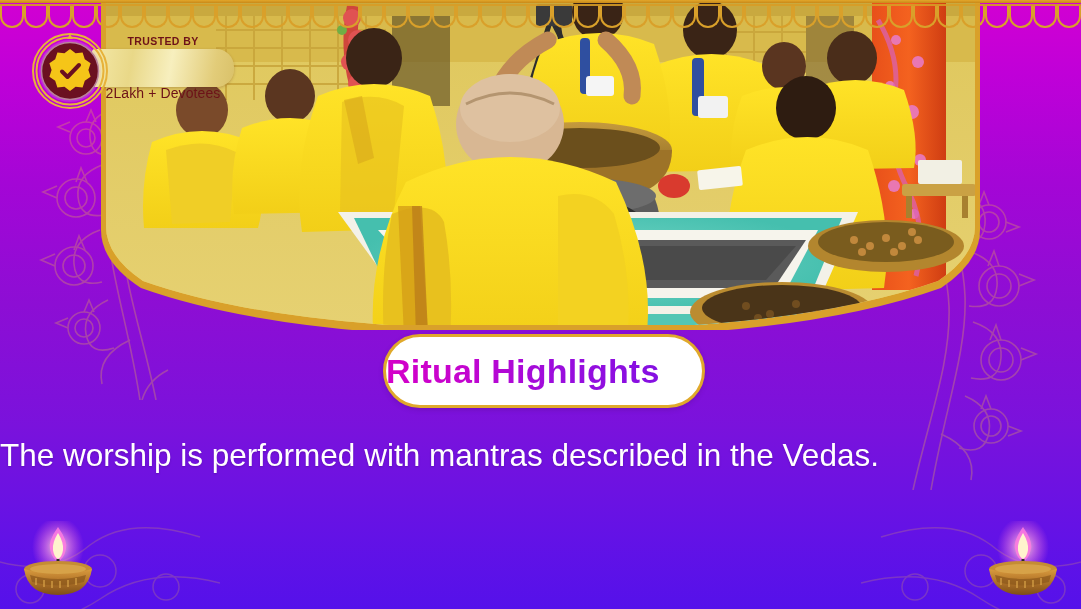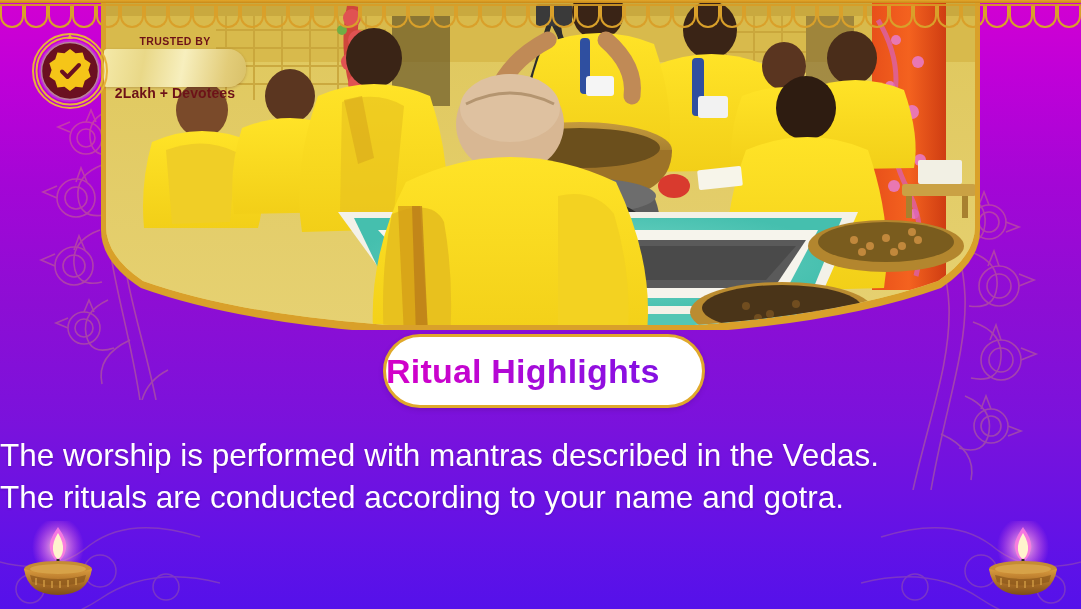--- a/index.html
+++ b/index.html
@@ -43,28 +43,28 @@
   .photo-inner{
     position:absolute;left:5px;top:0px;width:869px;height:325px;
     -webkit-clip-path:path("M0,0 L869,0 L869,226 Q869,256 832,281 Q694,330 435,330 Q176,330 37,281 Q0,256 0,226 Z");
     clip-path:path("M0,0 L869,0 L869,226 Q869,256 832,281 Q694,330 435,330 Q176,330 37,281 Q0,256 0,226 Z");
     overflow:hidden;background:#e8cf63;
   }
   .photo-inner svg{display:block;}
 
   
   .trust-ribbon{
-    position:absolute;left:104px;top:49px;width:142px;height:38px;z-index:46;
+    position:absolute;left:92px;top:49px;width:142px;height:38px;z-index:46;
     background:linear-gradient(100deg,#f4e9a8 0%,#e9d888 28%,#f7efbe 55%,#e2cc79 85%,#d9c169 100%);
     border-radius:3px 18px 18px 3px;
     display:flex;flex-direction:column;align-items:center;justify-content:center;
     box-shadow:0 1px 3px rgba(80,20,10,.25);
   }
   .trust-l1{font-size:10.5px;font-weight:bold;color:#6d1218;letter-spacing:.4px;line-height:12px;}
-  .trust-l2{font-size:14px;font-weight:bold;color:#6d1218;letter-spacing:.1px;line-height:16px;margin-top:38px;}
+  .trust-l2{font-size:14px;font-weight:normal;color:#6d1218;letter-spacing:.1px;line-height:16px;margin-top:38px;}
 
   .seal{position:absolute;left:32px;top:33px;width:76px;height:76px;z-index:50;}
   .seal svg{display:block;}
 
   
   .title-pill{
     position:absolute;left:383px;top:334px;width:316px;height:68px;z-index:60;
     background:#ffffff;border:3.5px solid #e0a92b;border-radius:40px;
     display:flex;align-items:center;justify-content:flex-start;
     box-shadow:0 2px 5px rgba(60,0,80,.18);
@@ -440,21 +440,20 @@
       <path d="M30,38.5 l5.5,5.5 l11.5,-12" fill="none" stroke="#6b1020" stroke-width="4" stroke-linecap="round" stroke-linejoin="round"></path>
     </svg>
   </div>
 
   <div class="title-pill">
     <span class="title-text">Ritual Highlights</span>
   </div>
 
   <div class="body-copy">
     <span class="l">The worship is performed with mantras described in the Vedas.</span>
-    <span class="l">The rituals are conducted according to your name and gotra.</span>
   </div>
 
   <div class="diya diya-left">
     <svg viewBox="0 0 100 80">
       <defs>
         <radialGradient id="glowL" cx=".5" cy=".5">
           <stop offset="0" stop-color="#fff4c8" stop-opacity=".95"></stop>
           <stop offset=".45" stop-color="#ff9de0" stop-opacity=".55"></stop>
           <stop offset="1" stop-color="#ff6ad0" stop-opacity="0"></stop>
         </radialGradient>

